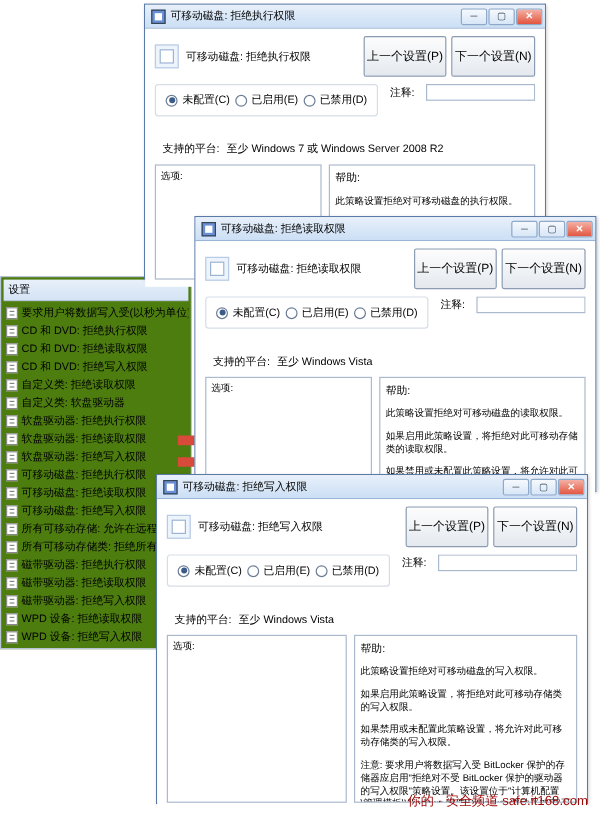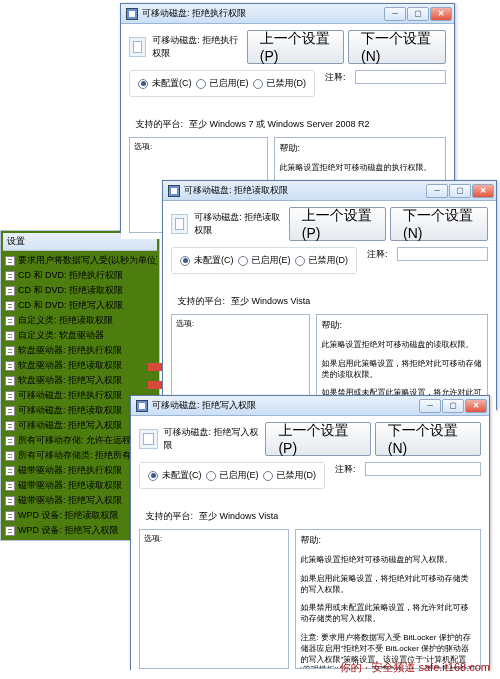--- a/index.html
+++ b/index.html
@@ -10,21 +10,21 @@
 .ticon:before{content:"";position:absolute;inset:2px;background:#fff}
 .ttxt{flex:1;white-space:nowrap;overflow:hidden}
 .wbtns{display:flex;gap:1px}
 .wbtn{width:22px;height:14px;background:linear-gradient(#f6f9fd,#d7e6f7);border:1px solid #8fa9c9;border-radius:2px;display:flex;align-items:center;justify-content:center;font-size:8px;color:#345}
 .wbtn.cls{background:linear-gradient(#f4b0a5,#e2553f);color:#fff;font-weight:bold}
 .body{padding:6px 8px;background:#fff}
 .hdr{display:flex;align-items:center;gap:6px;margin-bottom:6px}
 .hicon{width:20px;height:20px;background:#eef4fb;border:1px solid #b7cbe5;position:relative}
 .hicon:before{content:"";position:absolute;inset:3px;background:#fff;border:1px solid #9bb3d4}
 .nav{display:flex;gap:4px;margin-left:auto}
-.btn{min-width:64px;height:34px;background:linear-gradient(#fdfdfd,#e4e9ef);border:1px solid #8a9bb2;border-radius:2px;font-size:14px;display:flex;align-items:center;justify-content:center;padding:0 12px}
+.btn{min-width:64px;height:34px;background:linear-gradient(#fdfdfd,#e4e9ef);border:1px solid #8a9bb2;border-radius:2px;font-size:10px;display:flex;align-items:center;justify-content:center;padding:0 2px}
 .rgrp{display:flex;flex-direction:row;gap:4px;border:1px solid #d7dde6;border-radius:3px;padding:6px 8px;float:left;margin-right:10px}
 .ritm{display:flex;align-items:center;gap:4px}
 .rad{width:10px;height:10px;border:1px solid #6b7d96;border-radius:50%;display:flex;align-items:center;justify-content:center}
 .rad.on:after{content:"";width:5px;height:5px;background:#3b5c8a;border-radius:50%}
 .cmrow{display:flex;align-items:flex-end;gap:4px;margin-bottom:4px}
 .cmlbl{min-width:26px}
 .cmbox{flex:1;height:14px;border:1px solid #abb9cc;background:#fff}
 .plrow{display:flex;align-items:flex-start;gap:6px;margin-top:30px;clear:both}
 .pllbl{min-width:54px;text-align:right}
 .lower{display:flex;gap:6px;margin-top:6px}

